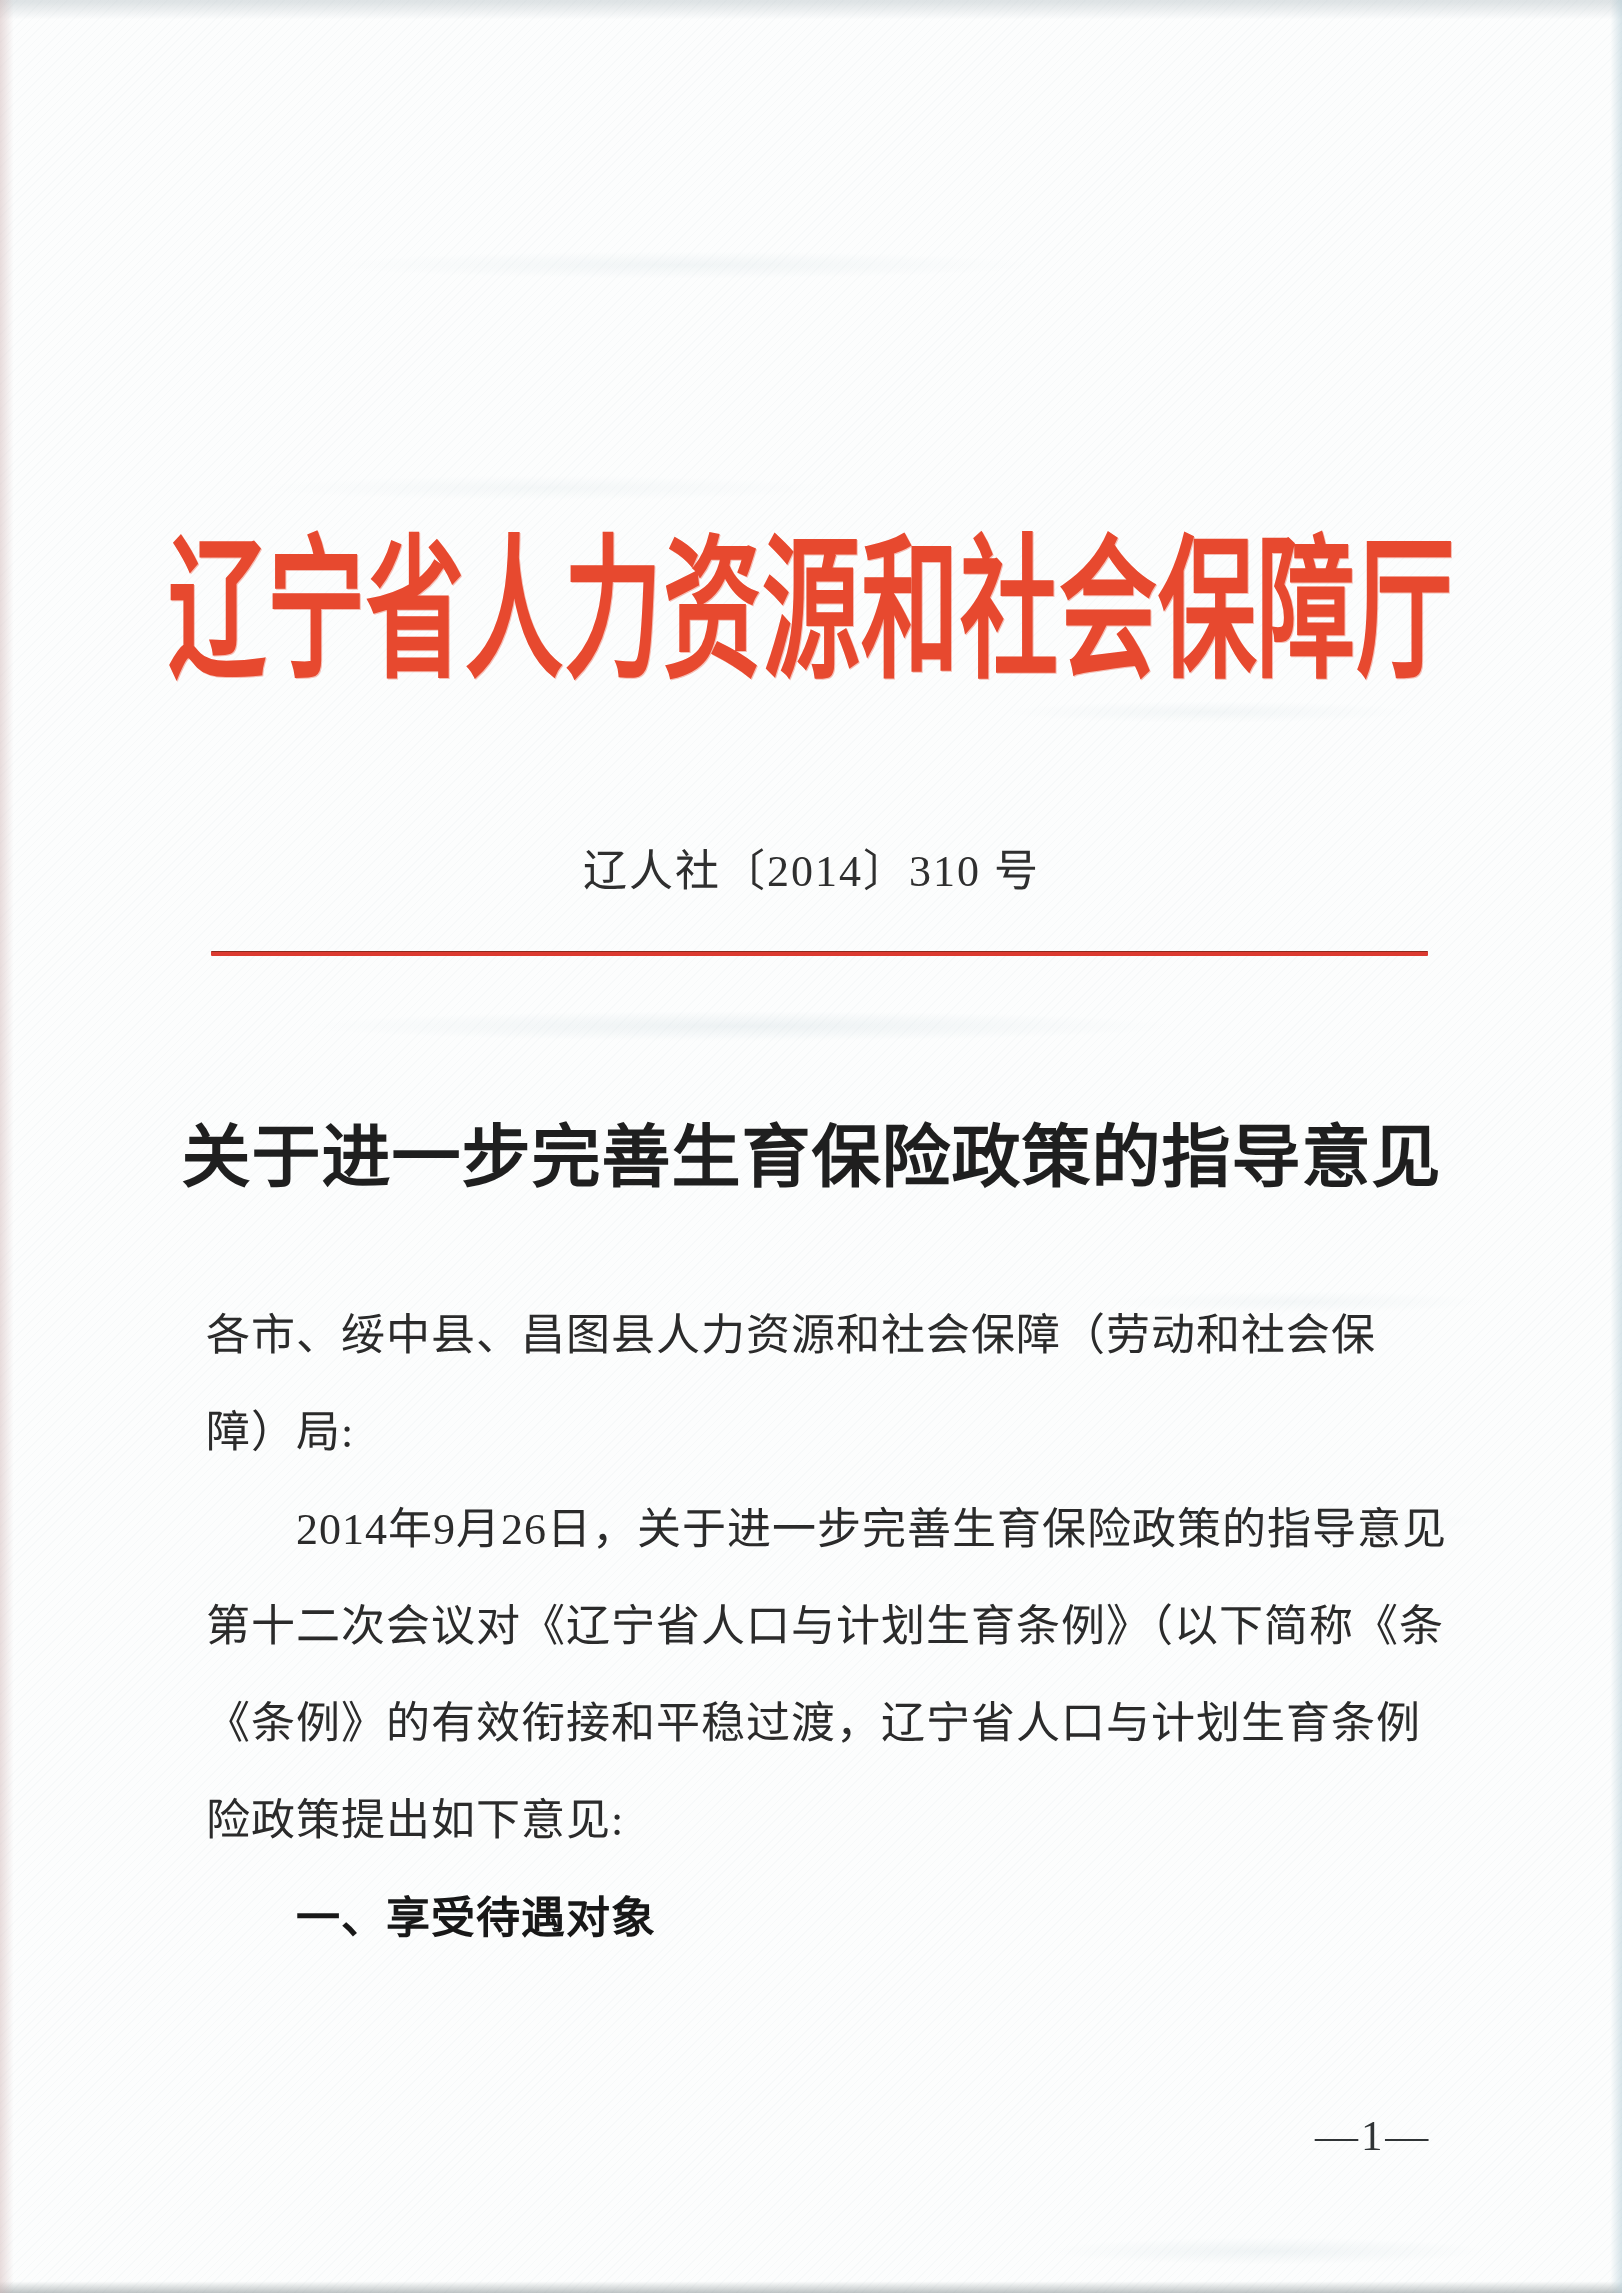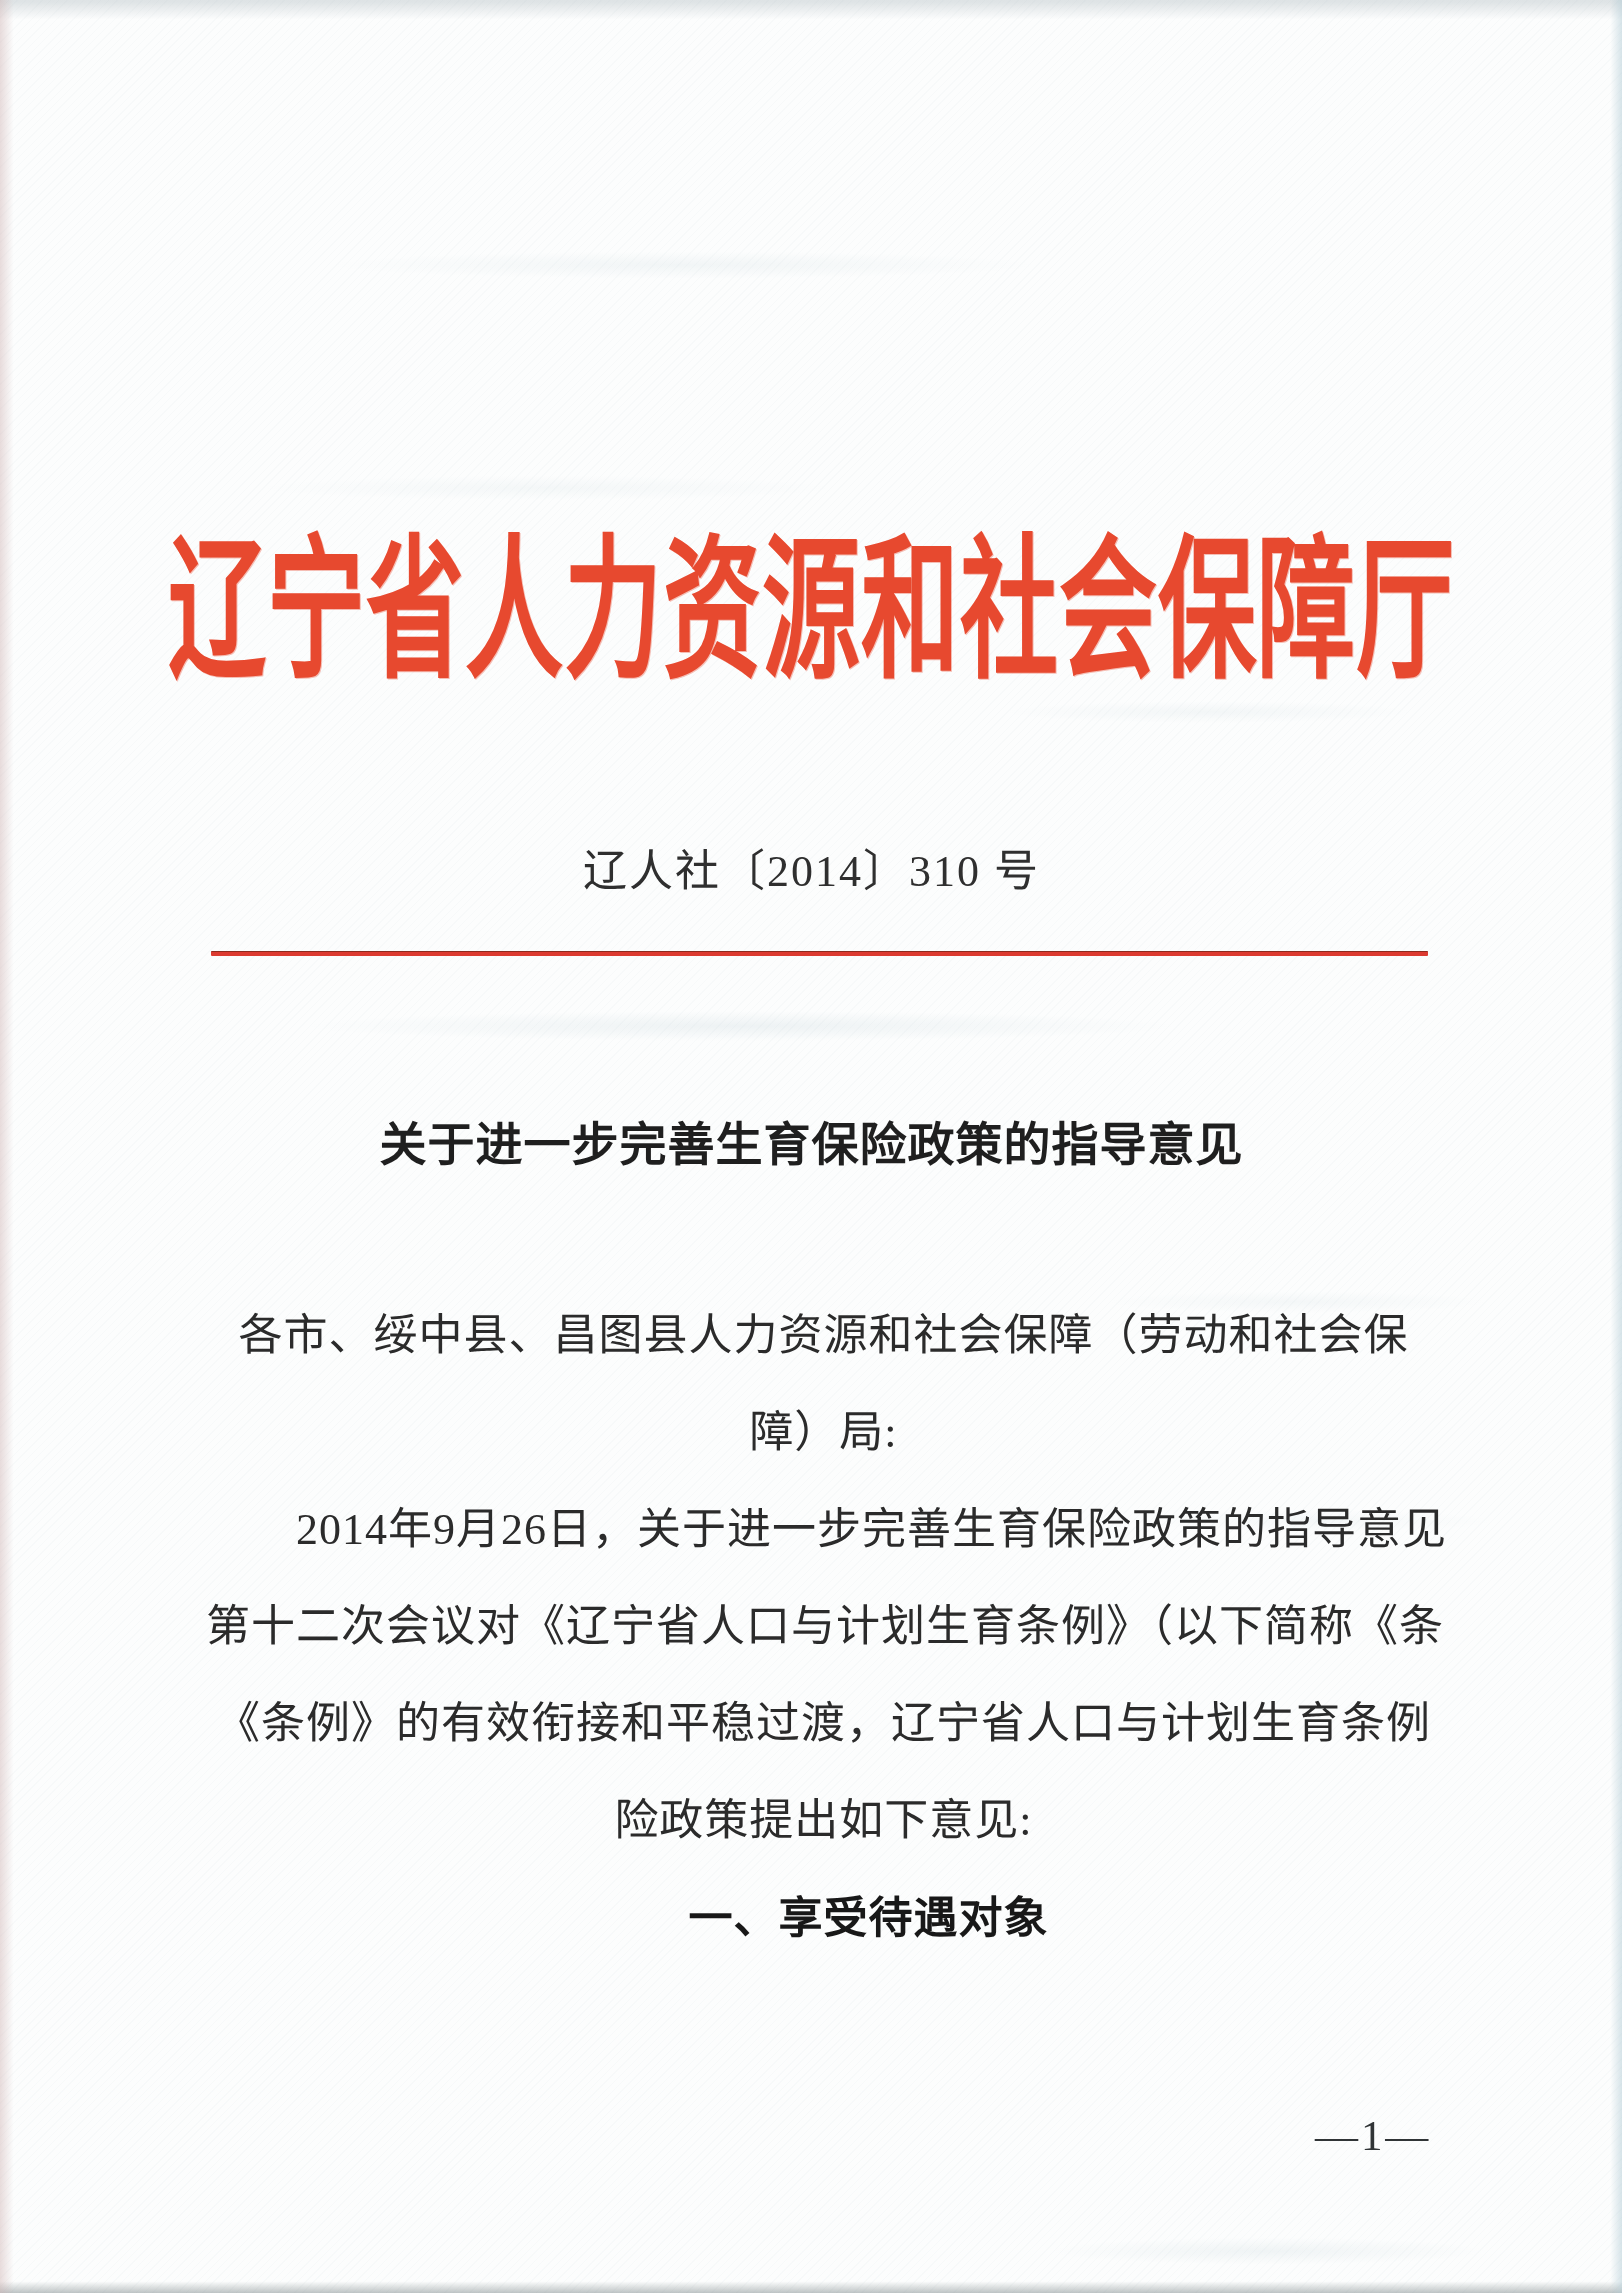--- a/index.html
+++ b/index.html
@@ -70,37 +70,36 @@
     background: var(--divider, #dc3a30);
     border-top: 1px solid #8f2a1e;
     border-radius: 1px;
   }
   .doc-title {
     position: absolute;
     top: 1118px;
     left: 0;
     width: 100%;
     text-align: center;
-    font-size: 47px;
+    font-size: 69px;
     line-height: 1.15;
     font-weight: bold;
     letter-spacing: 1px;
     color: #1f1f1f;
     font-family: "Liberation Sans", "DejaVu Sans", sans-serif;
     white-space: nowrap;
   }
   .doc-body {
     position: absolute;
     top: 1287px;
     left: 206px;
     width: 1235px;
     font-size: 44px;
     color: #2b2b2b;
     letter-spacing: 1px;
-    text-align: center;
   }
   .body-line {
     height: 97px;
     line-height: 97px;
     white-space: nowrap;
   }
   .body-line.indented { padding-left: 90px; }
   .body-line.heading {
     font-family: "Liberation Sans", "DejaVu Sans", sans-serif;
     font-weight: bold;

